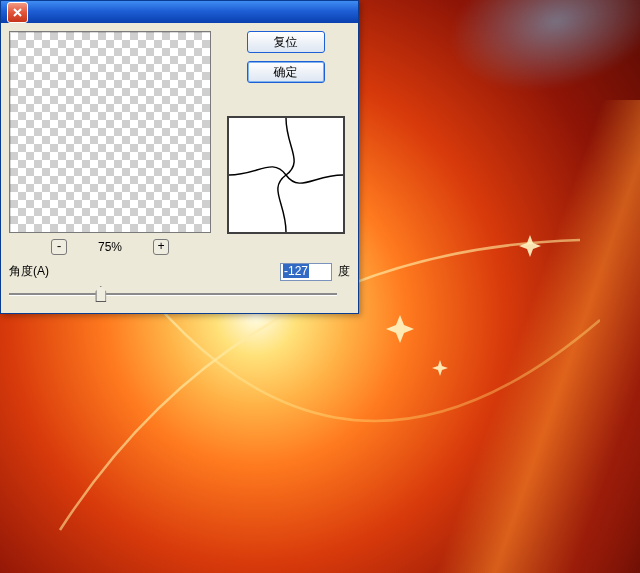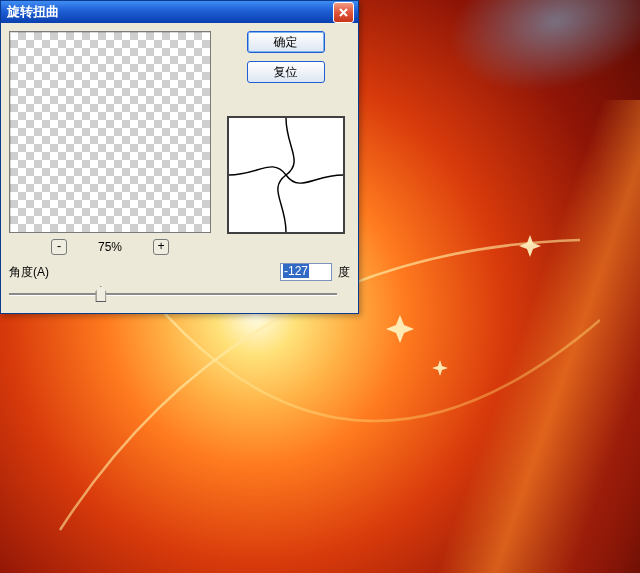--- a/index.html
+++ b/index.html
@@ -114,21 +114,21 @@
     border: 1px solid #1e5fd6;
     box-shadow: 0 0 0 1px #7fb4ee inset;
   }
   .swirl-preview {
     margin-top: 25px;
     width: 118px; height: 118px;
     background: #fff;
     border: 2px solid #404040;
   }
   .anglerow {
-    display: flex; align-items: center; gap: 6px;
+    display: flex; align-items: flex-start; gap: 6px;
     margin-top: 4px;
   }
   .anglerow .spacer { flex: 1; }
   .numbox {
     width: 52px; height: 18px;
     border: 1px solid #7a93bc;
     background: #fff;
     padding: 0 2px;
     font-size: 12px;
     text-align: left;
@@ -175,41 +175,40 @@
     <path d="M 60 30 Q 280 360 560 120" stroke="url(#g1)" stroke-width="2.5" fill="none"></path>
     <g fill="#fff6c4" opacity="0.9">
       <polygon points="360,115 364,125 374,129 364,133 360,143 356,133 346,129 356,125"></polygon>
       <polygon points="490,35 493,43 501,46 493,49 490,57 487,49 479,46 487,43"></polygon>
       <polygon points="400,160 402,166 408,168 402,170 400,176 398,170 392,168 398,166"></polygon>
     </g>
   </svg>
 
   <div class="dialog">
     <div class="titlebar">
-      <span class="titlebar-text">旋转扭曲</span>
       <div class="close-btn">
         <svg width="11" height="11" viewBox="0 0 11 11">
           <path d="M2 2 L9 9 M9 2 L2 9" stroke="#fff" stroke-width="2"></path>
         </svg>
       </div>
     </div>
 
     <div class="dialog-body">
       <div class="left-col">
         <div class="preview"></div>
         <div class="zoomrow">
           <div class="zbtn">-</div>
           <span class="zoomlabel">75%</span>
           <div class="zbtn">+</div>
         </div>
       </div>
 
       <div class="right-col">
+        <div class="btn">复位</div>
         <div class="btn primary">确定</div>
-        <div class="btn">复位</div>
 
         <div class="swirl-preview">
           <svg viewBox="0 0 118 118" width="114" height="114">
             <g stroke="#000" stroke-width="1.5" fill="none">
               <path d="M 59 0 C 59 30 78 45 59 59"></path>
               <path d="M 118 59 C 88 59 73 78 59 59"></path>
               <path d="M 59 118 C 59 88 40 73 59 59"></path>
               <path d="M 0 59 C 30 59 45 40 59 59"></path>
             </g>
           </svg>

